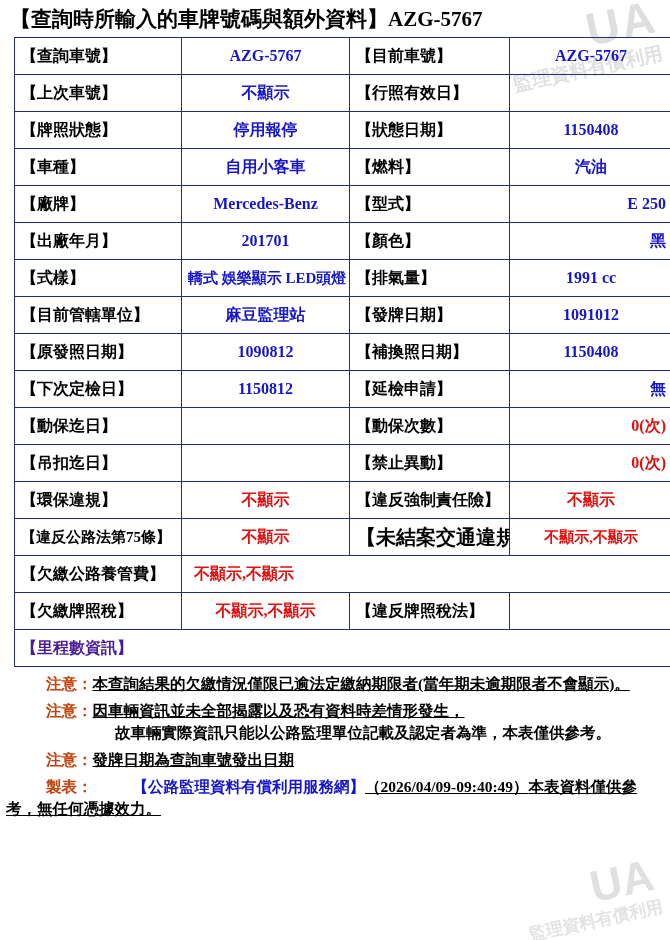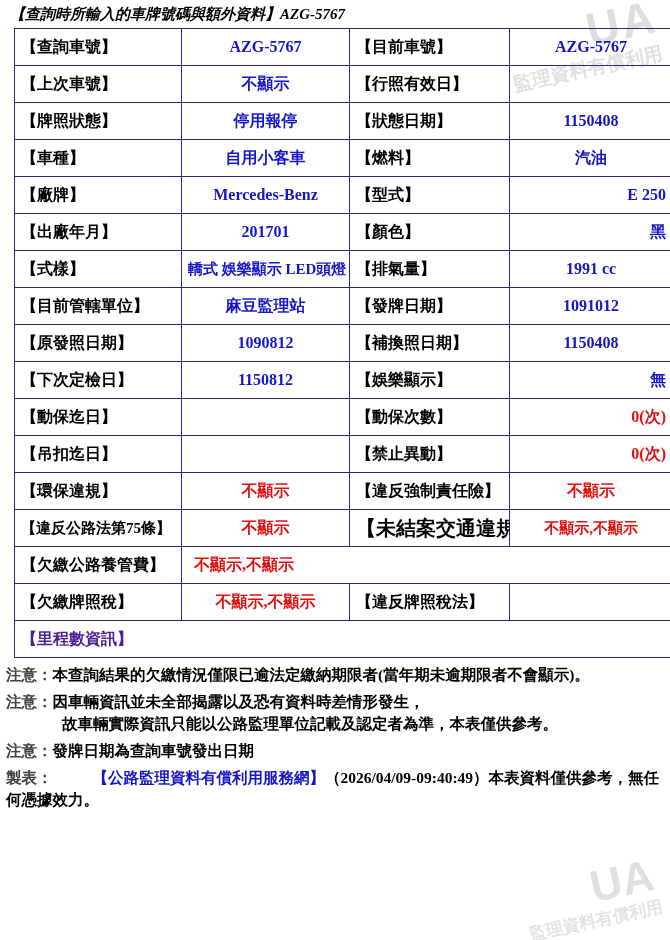--- a/index.html
+++ b/index.html
@@ -53,25 +53,24 @@
   .wm-br2 {
     bottom: 8px; right: 6px;
     font-size: 17px;
     transform: rotate(-12deg);
     color: #e3e3e3;
   }
 
   .title-row {
     position: relative;
     z-index: 2;
-    font-size: 15px;
+    font-size: 21px;
     font-weight: bold;
     padding: 1px 0 4px 4px;
     white-space: nowrap;
-    font-style: italic;
   }
   .title-row .plate {
     font-weight: bold;
   }
 
   table.main {
     position: relative;
     z-index: 2;
     width: 658px;
     border-collapse: collapse;
@@ -119,28 +118,31 @@
     width: 658px;
     margin-top: 6px;
     font-size: 15.5px;
     font-weight: bold;
     line-height: 1.42;
   }
   .note {
     margin-bottom: 5px;
   }
   .note .head {
-    color: #404040;
+    color: #c2410c;
+    margin-left: 40px;
   }
   .note .body {
     color: #000000;
+    text-decoration: underline;
   }
   .note.indent-second .body2 {
     display: block;
     padding-left: 56px;
+    text-align: center;
   }
   .note .blue-inline { color: #1616c8; margin-left: 40px; }
   .note-last {
     margin-top: 2px;
   }
 </style>
 </head>
 <body>
 
 <div id="page">
@@ -222,21 +224,21 @@
       <tr>
         <td class="lbl">【原發照日期】</td>
         <td class="val">1090812</td>
         <td class="lbl">【補換照日期】</td>
         <td class="val">1150408</td>
       </tr>
 
       <tr>
         <td class="lbl">【下次定檢日】</td>
         <td class="val">1150812</td>
-        <td class="lbl">【娛樂顯示】</td>
+        <td class="lbl">【延檢申請】</td>
         <td class="val left">無</td>
       </tr>
 
       <tr>
         <td class="lbl">【動保迄日】</td>
         <td class="val"></td>
         <td class="lbl">【動保次數】</td>
         <td class="val red left">0(次)</td>
       </tr>
 

